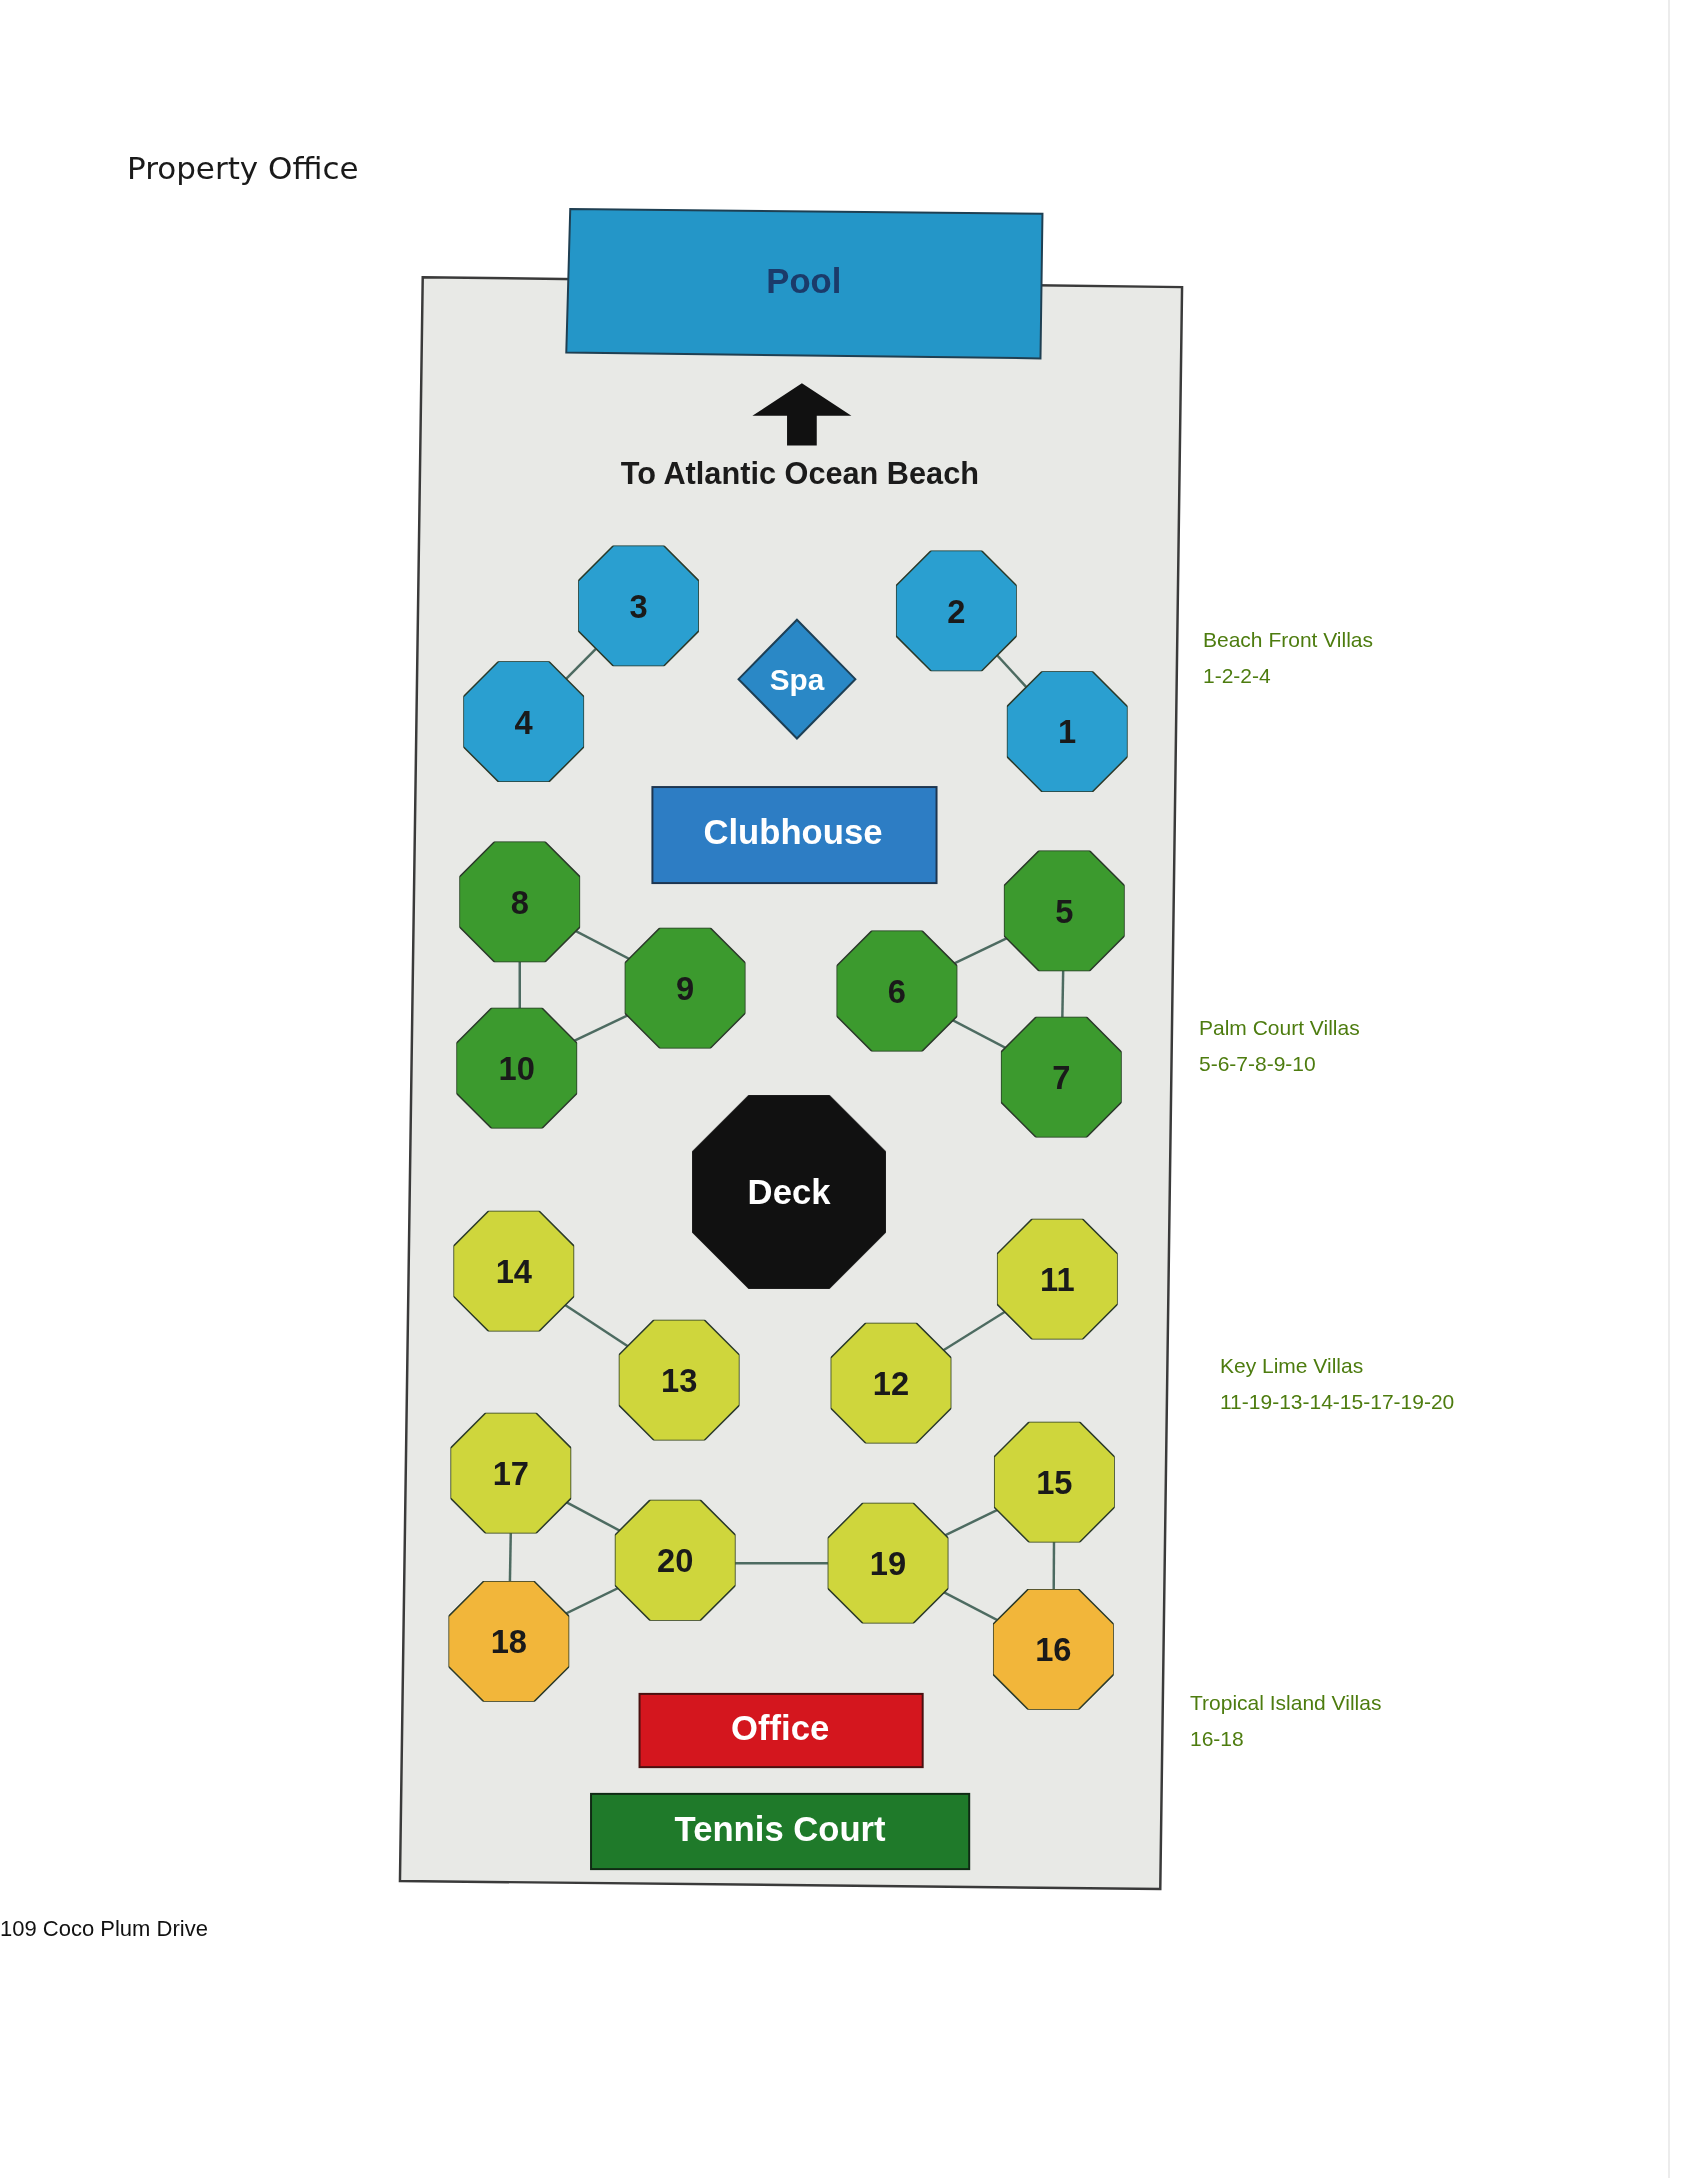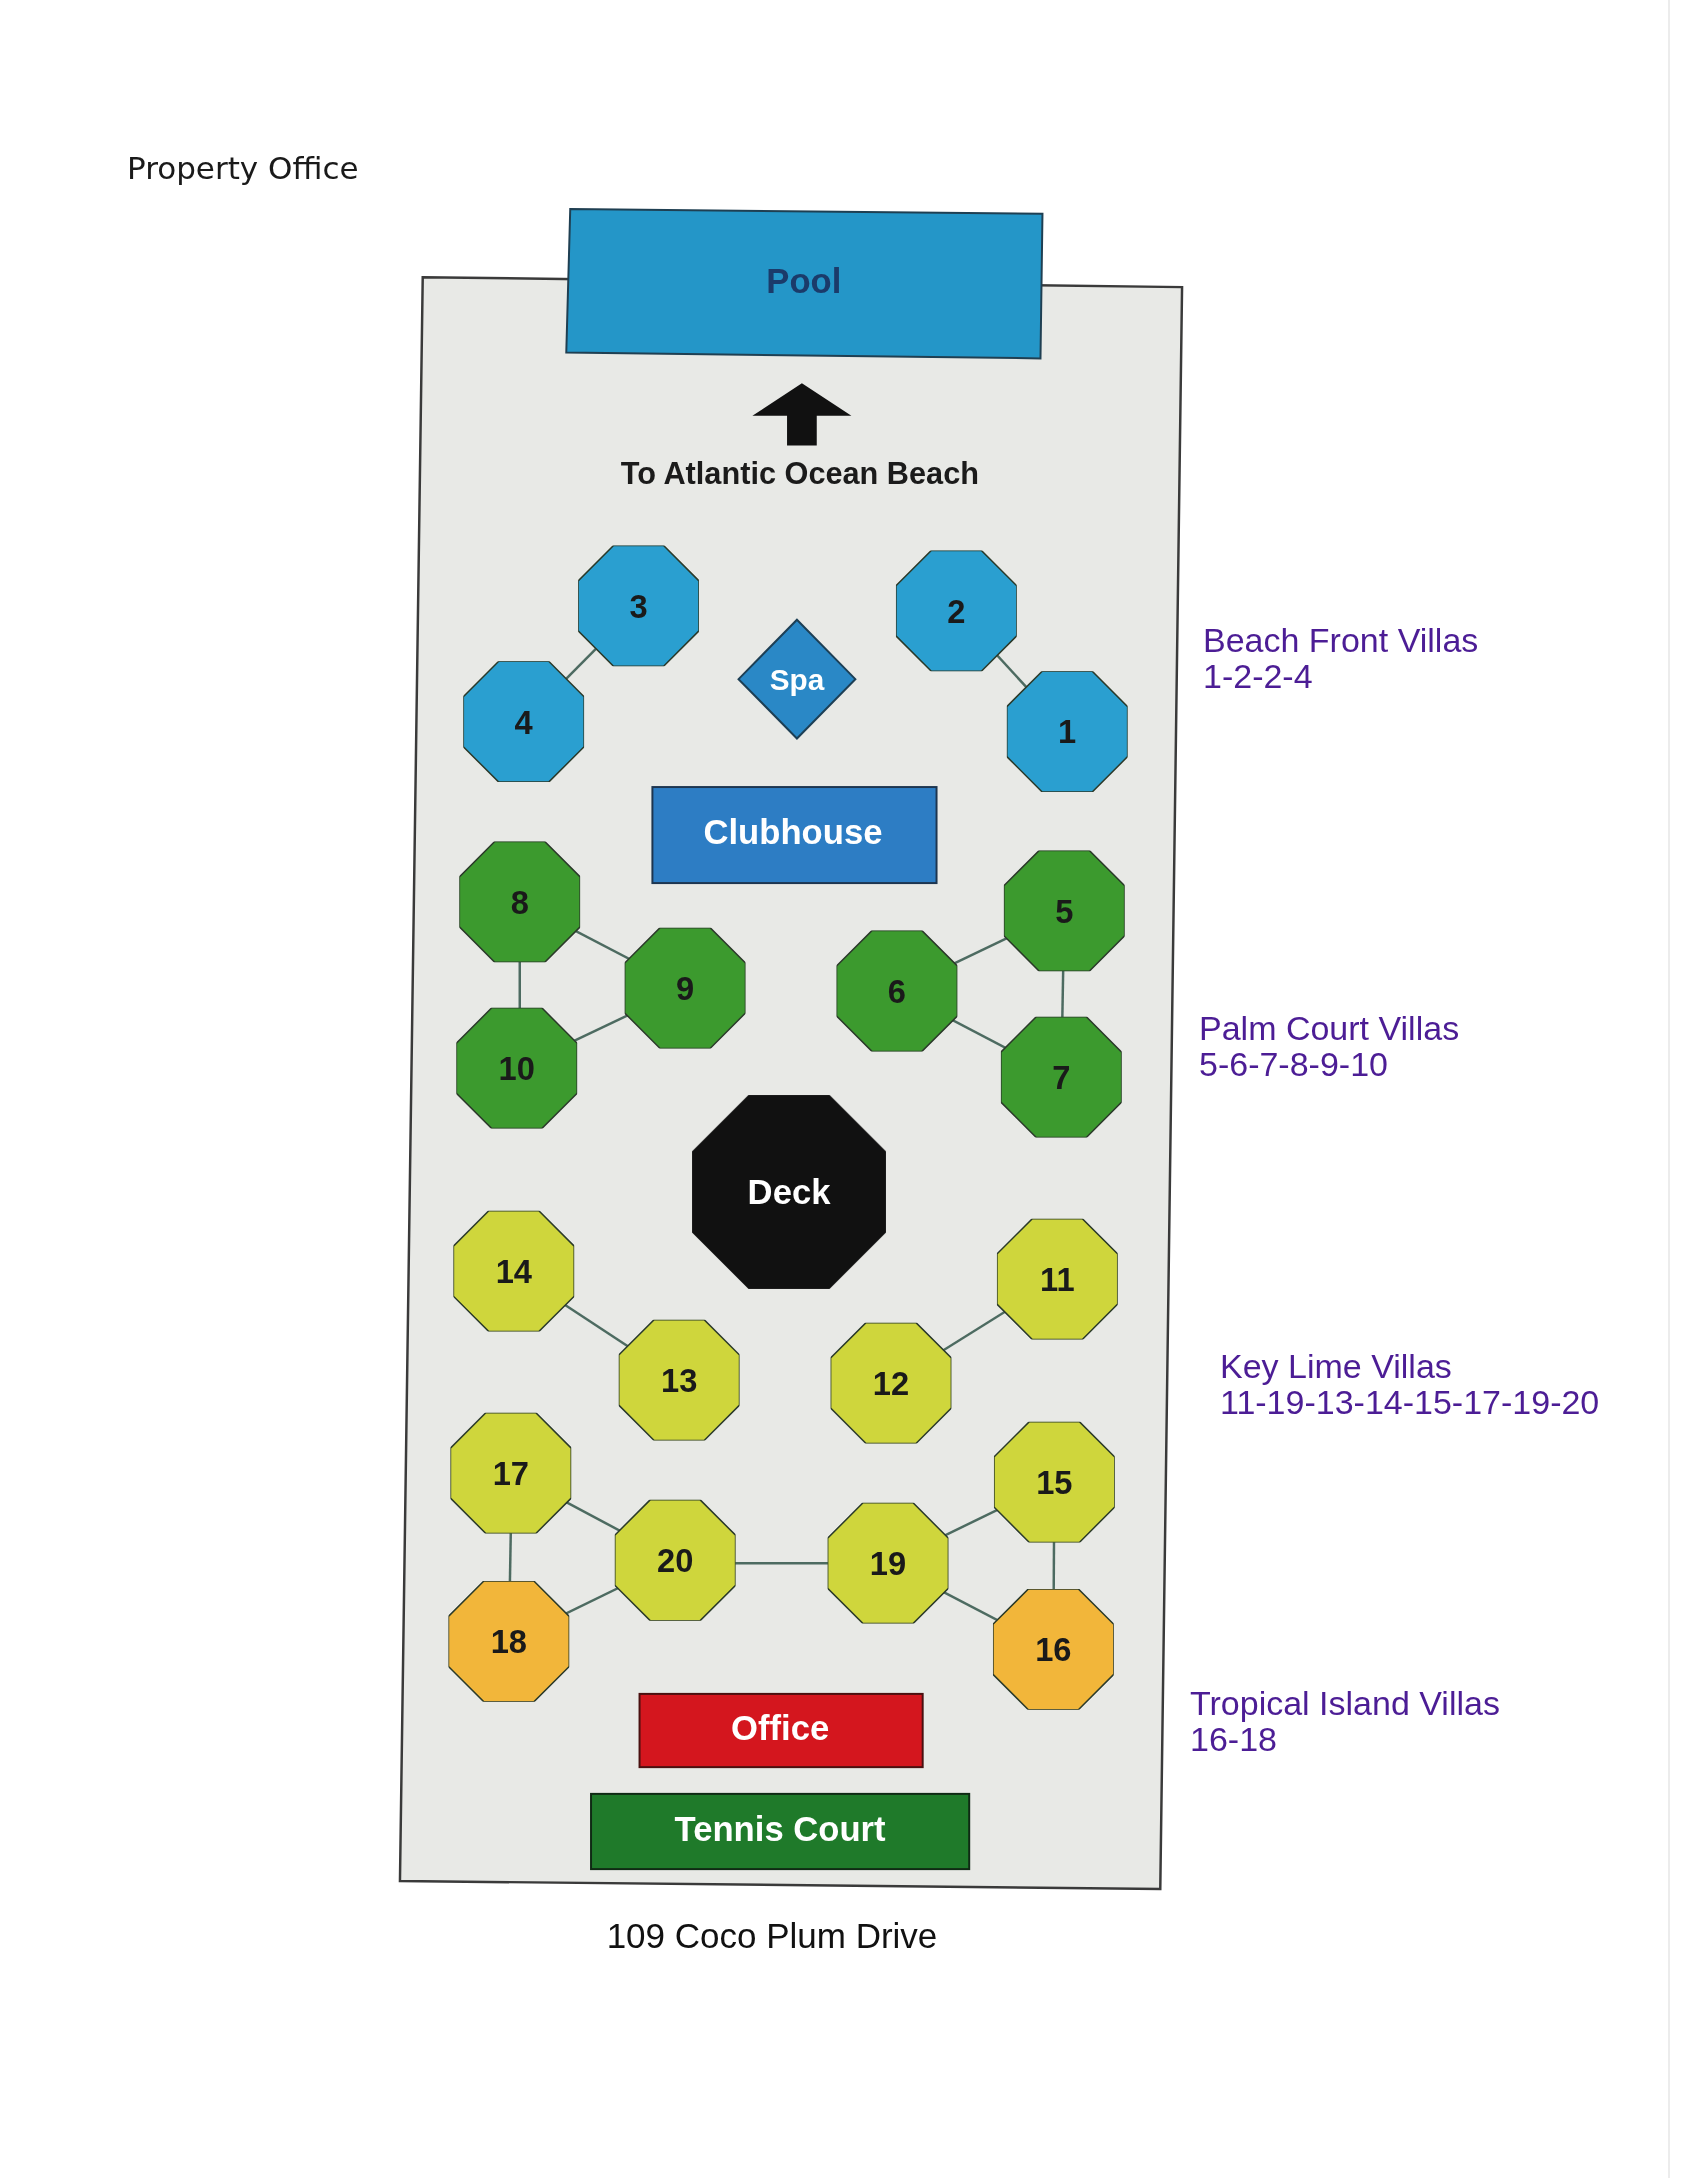--- a/index.html
+++ b/index.html
@@ -1,21 +1,21 @@
 <!DOCTYPE html>
 <html><head>
 <meta charset="utf-8">
 <style>
   html, body { margin:0; padding:0; background:#ffffff; }
   body { width:1683px; height:2178px; position:relative; overflow:hidden; font-family:"Liberation Sans", sans-serif; }
   .page-title { position:absolute; left:127px; top:150px; font-family:"DejaVu Sans", sans-serif; font-size:31px; color:#1a1a1a; }
   .right-edge { position:absolute; left:1668px; top:0; width:2px; height:2178px; background:#ececec; }
   svg.map { position:absolute; left:0; top:0; }
-  .legend { position:absolute; font-family:"Liberation Sans", sans-serif; font-size:34px; color:#4c1d95; line-height:36px; }
-  .address { position:absolute; left:0; width:1544px; text-align:center; top:1916px; font-size:35px; color:#111; }
+  .legend { position:absolute; font-family:"Liberation Sans", sans-serif; font-size:21px; color:#4d7c0f; line-height:36px; }
+  .address { position:absolute; left:0; width:1544px; top:1916px; font-size:22px; color:#111; }
   .lbl { font-family:"Liberation Sans", sans-serif; font-weight:bold; }
 </style>
 </head>
 <body>
 
 <div class="page-title">Property Office</div>
 <div class="right-edge"></div>
 
 <svg class="map" width="1683" height="2178" viewBox="0 0 1700 2200">
   <defs>

